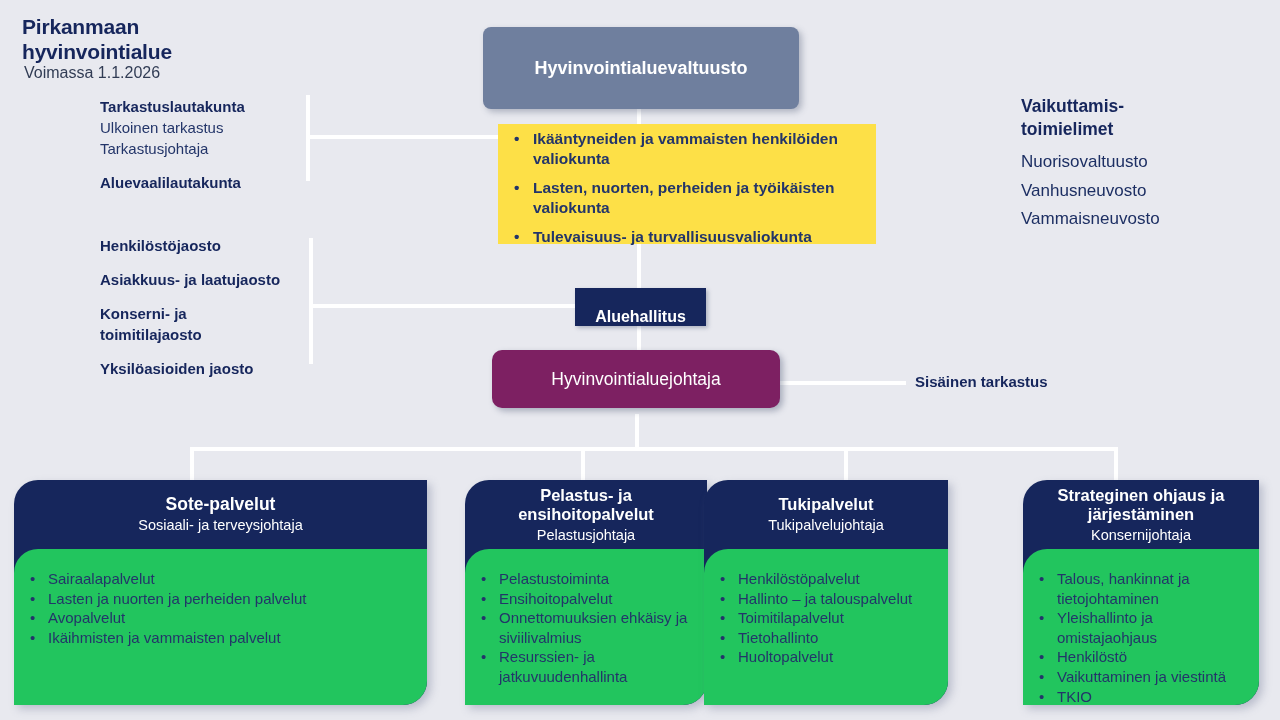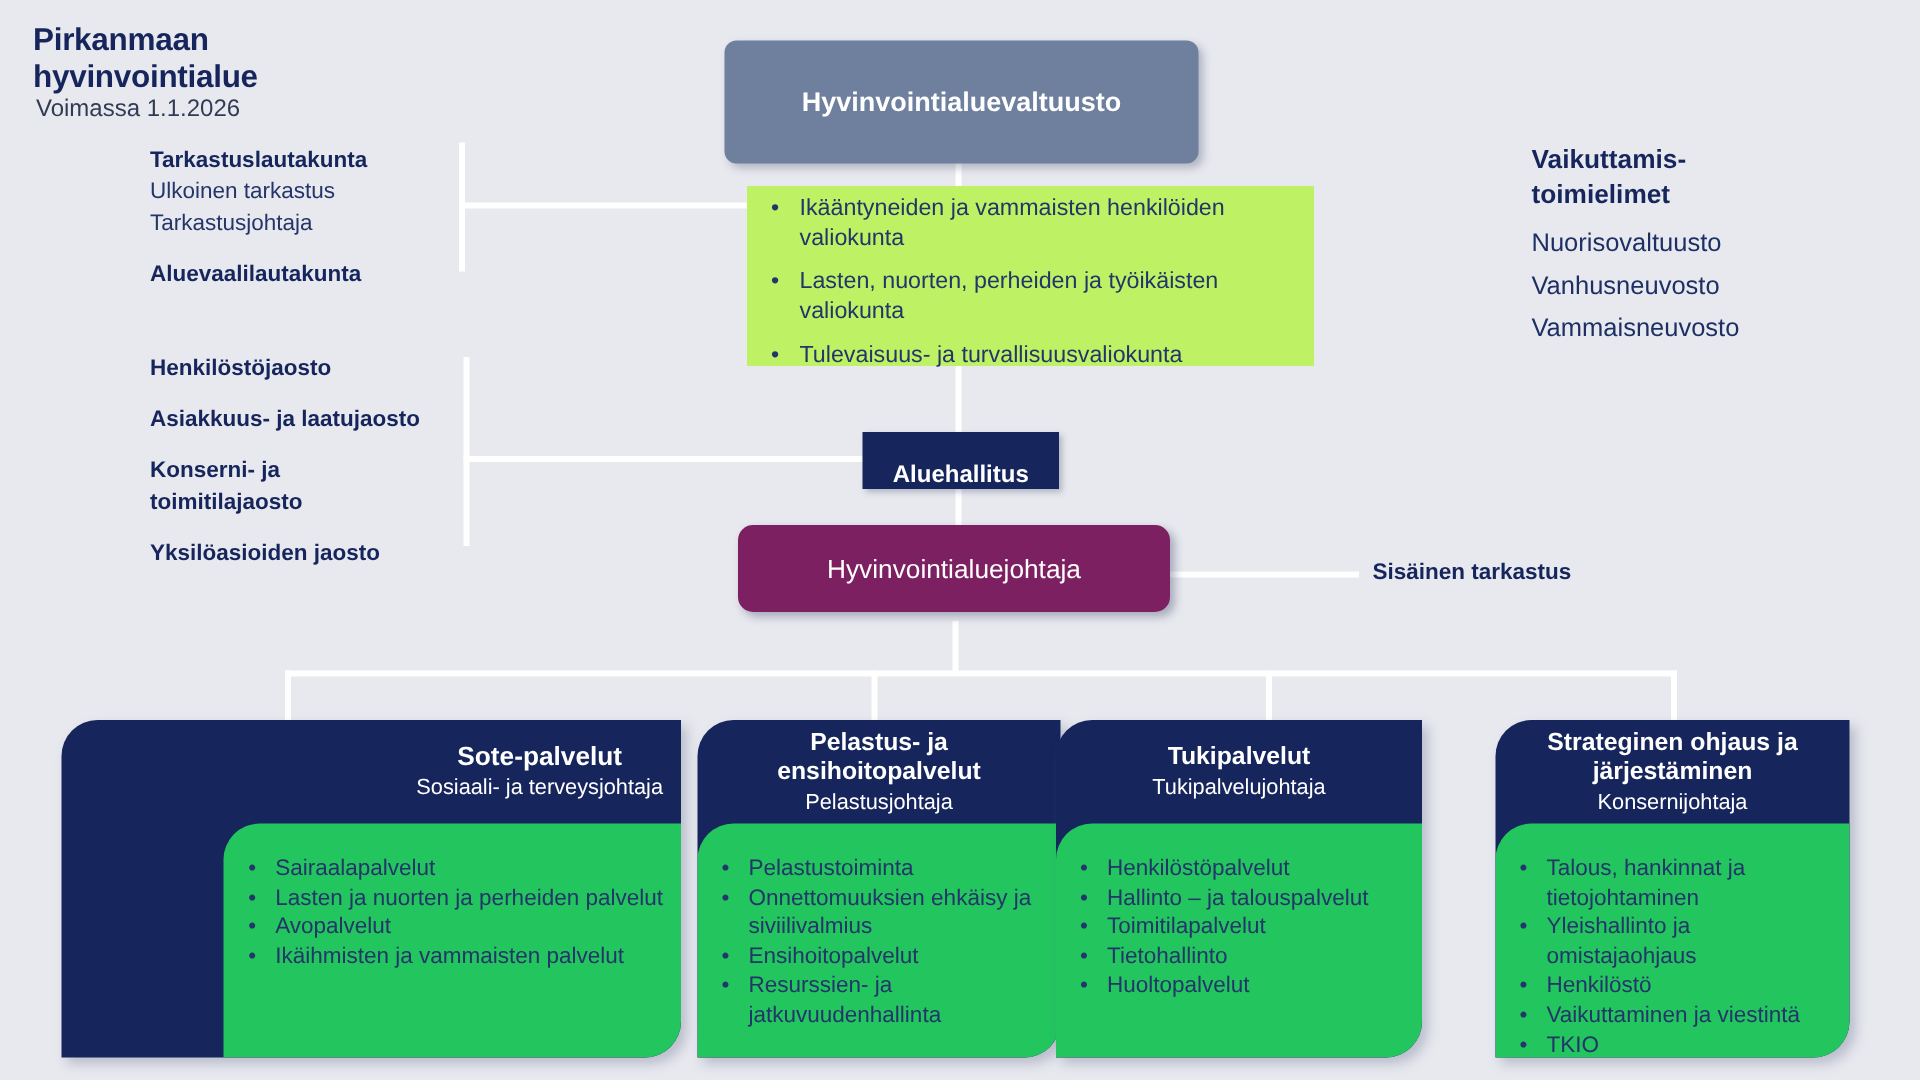--- a/index.html
+++ b/index.html
@@ -12,22 +12,22 @@
   
   .logo{position:absolute;left:22px;top:14px;font-weight:bold;font-size:21px;line-height:25px;color:#16265c;letter-spacing:-0.2px;white-space:pre-line;z-index:3;}
   .validity{position:absolute;left:24px;top:64px;font-size:16px;color:#313c54;z-index:3;}
 
   
   .council{position:absolute;left:483px;top:27px;width:316px;height:82px;background:#6f7f9e;border-radius:8px;
     display:flex;align-items:center;justify-content:center;color:#fff;font-weight:bold;font-size:18px;
     box-shadow:3px 3px 6px rgba(70,80,110,.35);z-index:3;}
 
   
-  .committees{position:absolute;left:498px;top:124px;width:378px;height:120px;background:#bef264;z-index:2;
-    padding-top:5px;box-sizing:border-box;}
+  .committees{position:absolute;left:498px;top:124px;width:378px;height:120px;background:#fde047;z-index:2;
+    padding-top:5px;box-sizing:border-box;font-weight:bold;}
   .committees ul{margin:0;padding:0;list-style:none;font-size:15.5px;line-height:20px;color:#233569;}
   .committees li{position:relative;padding-left:35px;margin-bottom:9px;}
   .committees li::before{content:"\2022";position:absolute;left:16px;color:#233569;}
 
   
   .audit{position:absolute;left:100px;top:96px;font-size:15px;line-height:21px;color:#233569;z-index:3;}
   .audit .b{font-weight:bold;color:#16265c;}
   .audit .gap{margin-top:13px;}
 
   
@@ -44,24 +44,24 @@
     display:flex;align-items:flex-end;justify-content:center;color:#fff;font-weight:bold;font-size:16px;
     box-shadow:2px 2px 4px rgba(70,80,110,.35);z-index:3;}
   .director{position:absolute;left:492px;top:350px;width:288px;height:58px;background:#7d2062;border-radius:10px;
     display:flex;align-items:center;justify-content:center;color:#fff;font-weight:normal;font-size:17.5px;
     box-shadow:3px 3px 6px rgba(70,80,110,.4);z-index:3;}
   .internal-audit{position:absolute;left:915px;top:373px;font-weight:bold;font-size:15px;color:#16265c;z-index:3;}
 
   
   .card{position:absolute;top:480px;height:225px;background:#16265c;border-radius:24px 0 24px 0;
     display:flex;flex-direction:column;box-shadow:4px 4px 8px rgba(100,110,140,.35);z-index:3;overflow:hidden;}
-  .card-1{left:41px;width:413px;align-items:flex-end;}
+  .card-1{left:14px;width:413px;}
   .card-2{left:465px;width:242px;}
   .card-3{left:704px;width:244px;}
-  .card-4{left:997px;width:236px;}
+  .card-4{left:1023px;width:236px;}
   .card .hd{height:69px;flex:0 0 auto;display:flex;flex-direction:column;align-items:center;justify-content:center;
     color:#fff;text-align:center;padding:0 12px;box-sizing:border-box;}
   .card .hd .t{font-weight:bold;font-size:16.5px;line-height:19px;}
   .card-1 .hd .t{font-size:17.5px;}
   .card .hd .s{font-size:14.5px;line-height:18px;margin-top:2px;}
   .card .bd{flex:1 1 auto;background:#22c55e;border-top-left-radius:24px;padding:20px 12px 0 6px;box-sizing:border-box;}
   .card .bd ul{margin:0;padding:0;list-style:none;font-size:15px;line-height:19.6px;color:#233569;}
   .card .bd li{position:relative;padding-left:28px;}
   .card .bd li::before{content:"\2022";position:absolute;left:10px;color:#233569;}
 </style>
@@ -151,22 +151,22 @@
   </div>
 
   <div class="card card-2">
     <div class="hd">
       <div class="t">Pelastus- ja ensihoitopalvelut</div>
       <div class="s">Pelastusjohtaja</div>
     </div>
     <div class="bd">
       <ul>
         <li>Pelastustoiminta</li>
+        <li>Ensihoitopalvelut</li>
         <li>Onnettomuuksien ehkäisy ja siviilivalmius</li>
-        <li>Ensihoitopalvelut</li>
         <li>Resurssien- ja jatkuvuudenhallinta</li>
       </ul>
     </div>
   </div>
 
   <div class="card card-3">
     <div class="hd">
       <div class="t">Tukipalvelut</div>
       <div class="s">Tukipalvelujohtaja</div>
     </div>

